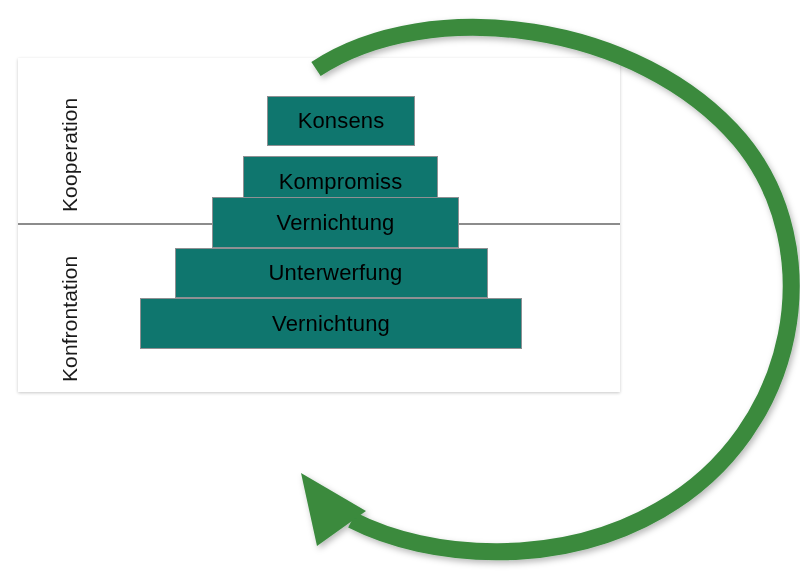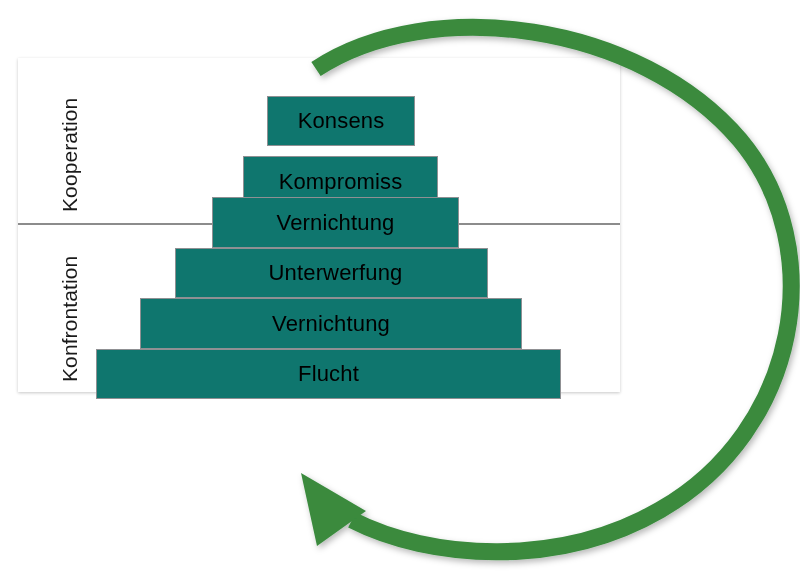--- a/index.html
+++ b/index.html
@@ -97,21 +97,20 @@
   <div class="tier" style="left:267px; top:96px;  width:148px; height:50px;">Konsens</div>
 
   <div class="tier" style="left:243px; top:156px; width:195px; height:51px;">Kompromiss</div>
 
   <div class="tier" style="left:212px; top:197px; width:247px; height:51px;">Vernichtung</div>
 
   <div class="tier" style="left:175px; top:248px; width:313px; height:50px;padding-left:8px;">Unterwerfung</div>
 
   <div class="tier" style="left:140px; top:298px; width:382px; height:51px;text-align:right;">Vernichtung</div>
 
-  <div class="tier" style="left:96px;  top:349px; width:465px; height:50px;">Flucht</div>
 
 
   <svg id="arrow-layer" viewBox="0 0 800 580">
     <defs>
       <filter id="softshadow" x="-25%" y="-25%" width="150%" height="150%">
         <feDropShadow dx="2" dy="3" stdDeviation="3" flood-color="#000000" flood-opacity="0.28"></feDropShadow>
       </filter>
     </defs>
     <g filter="url(#softshadow)">
       <path d="M 316 69

